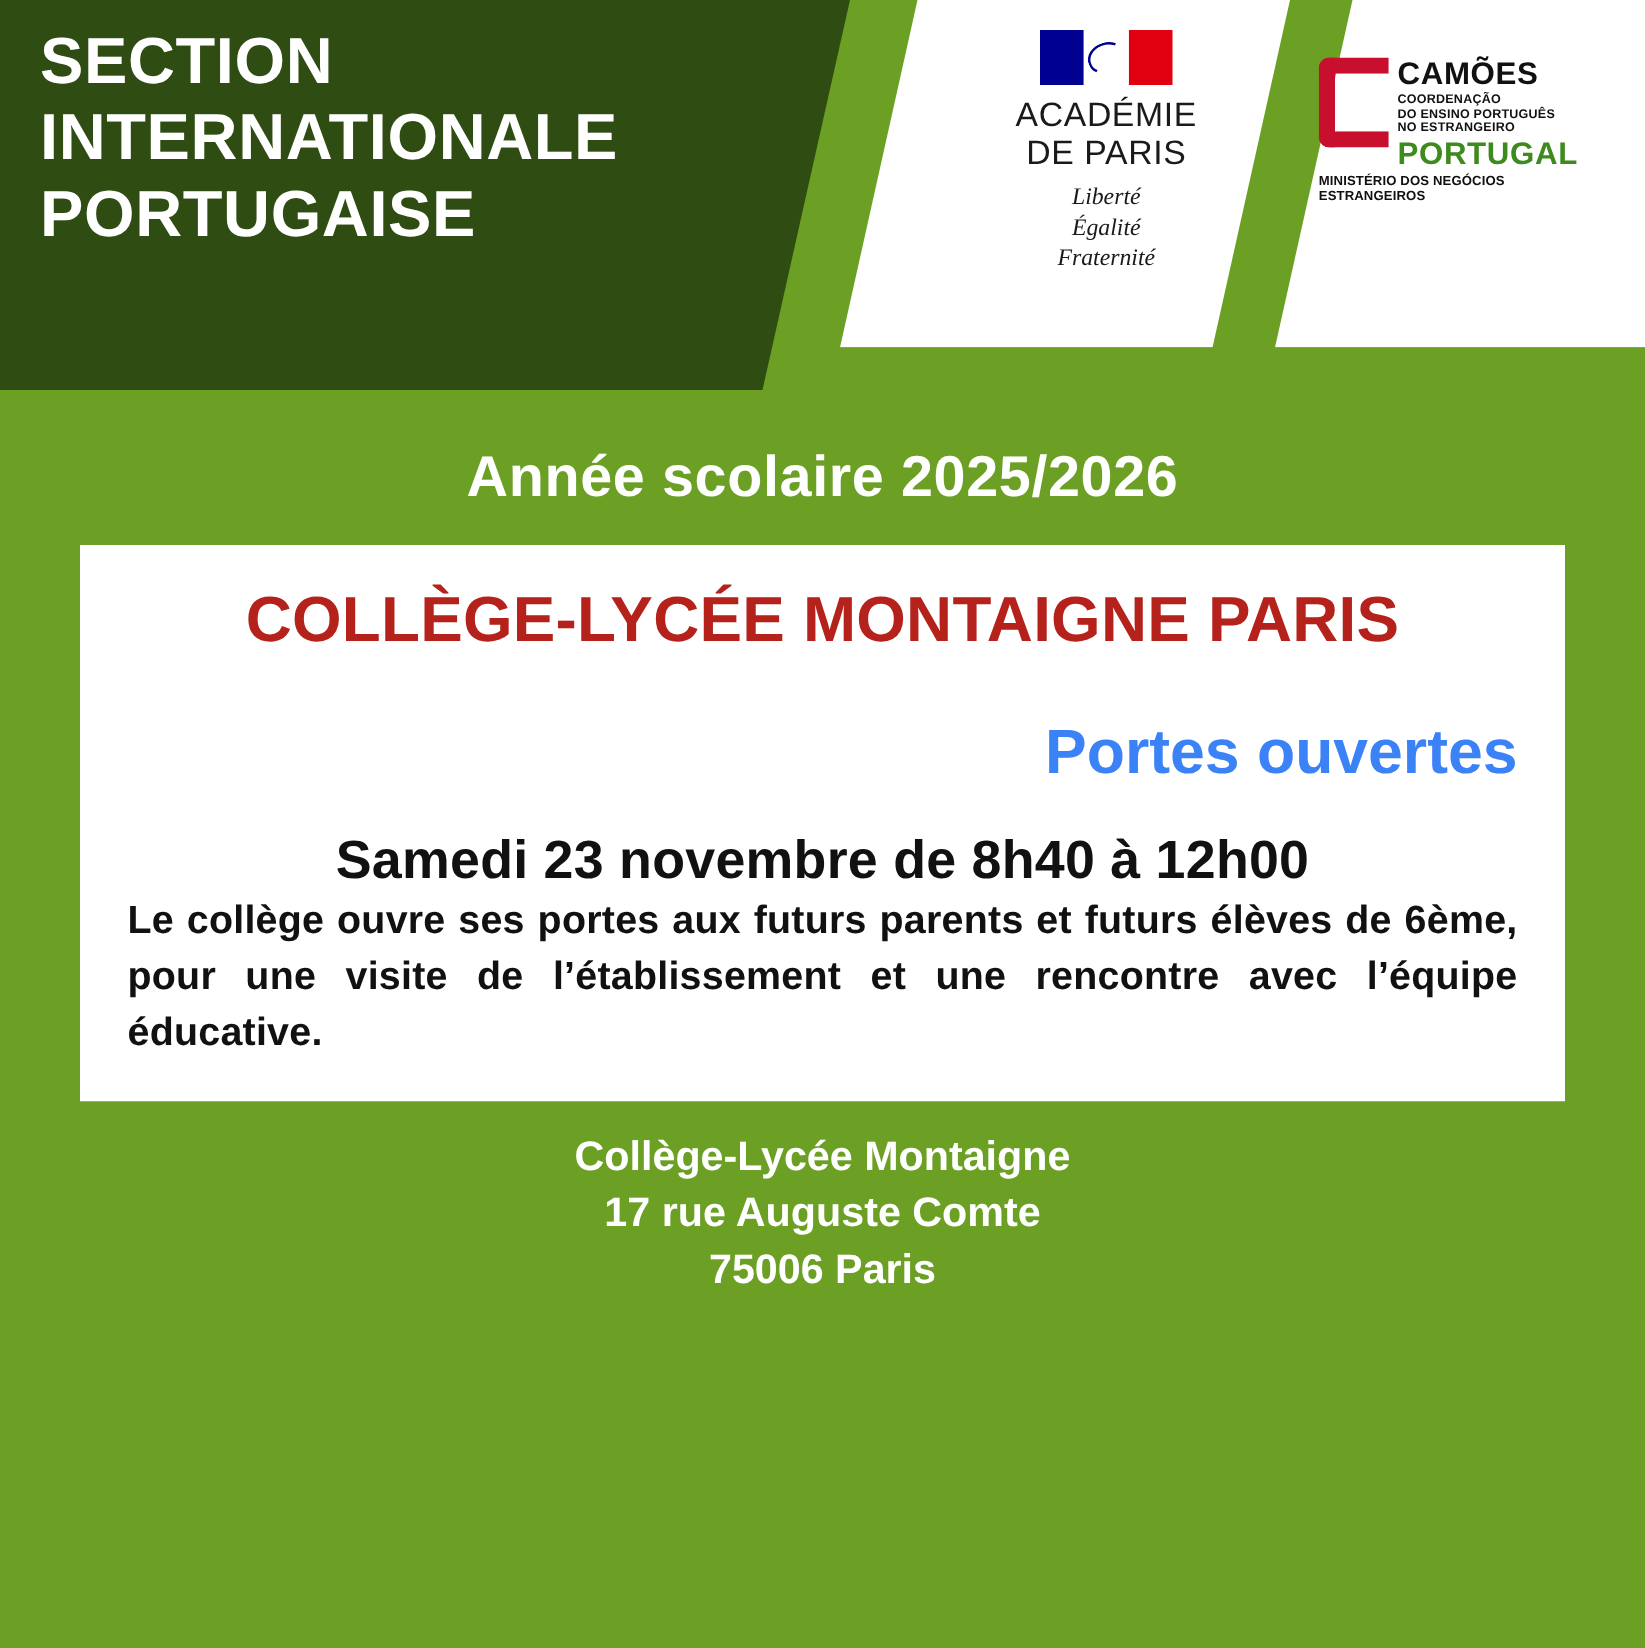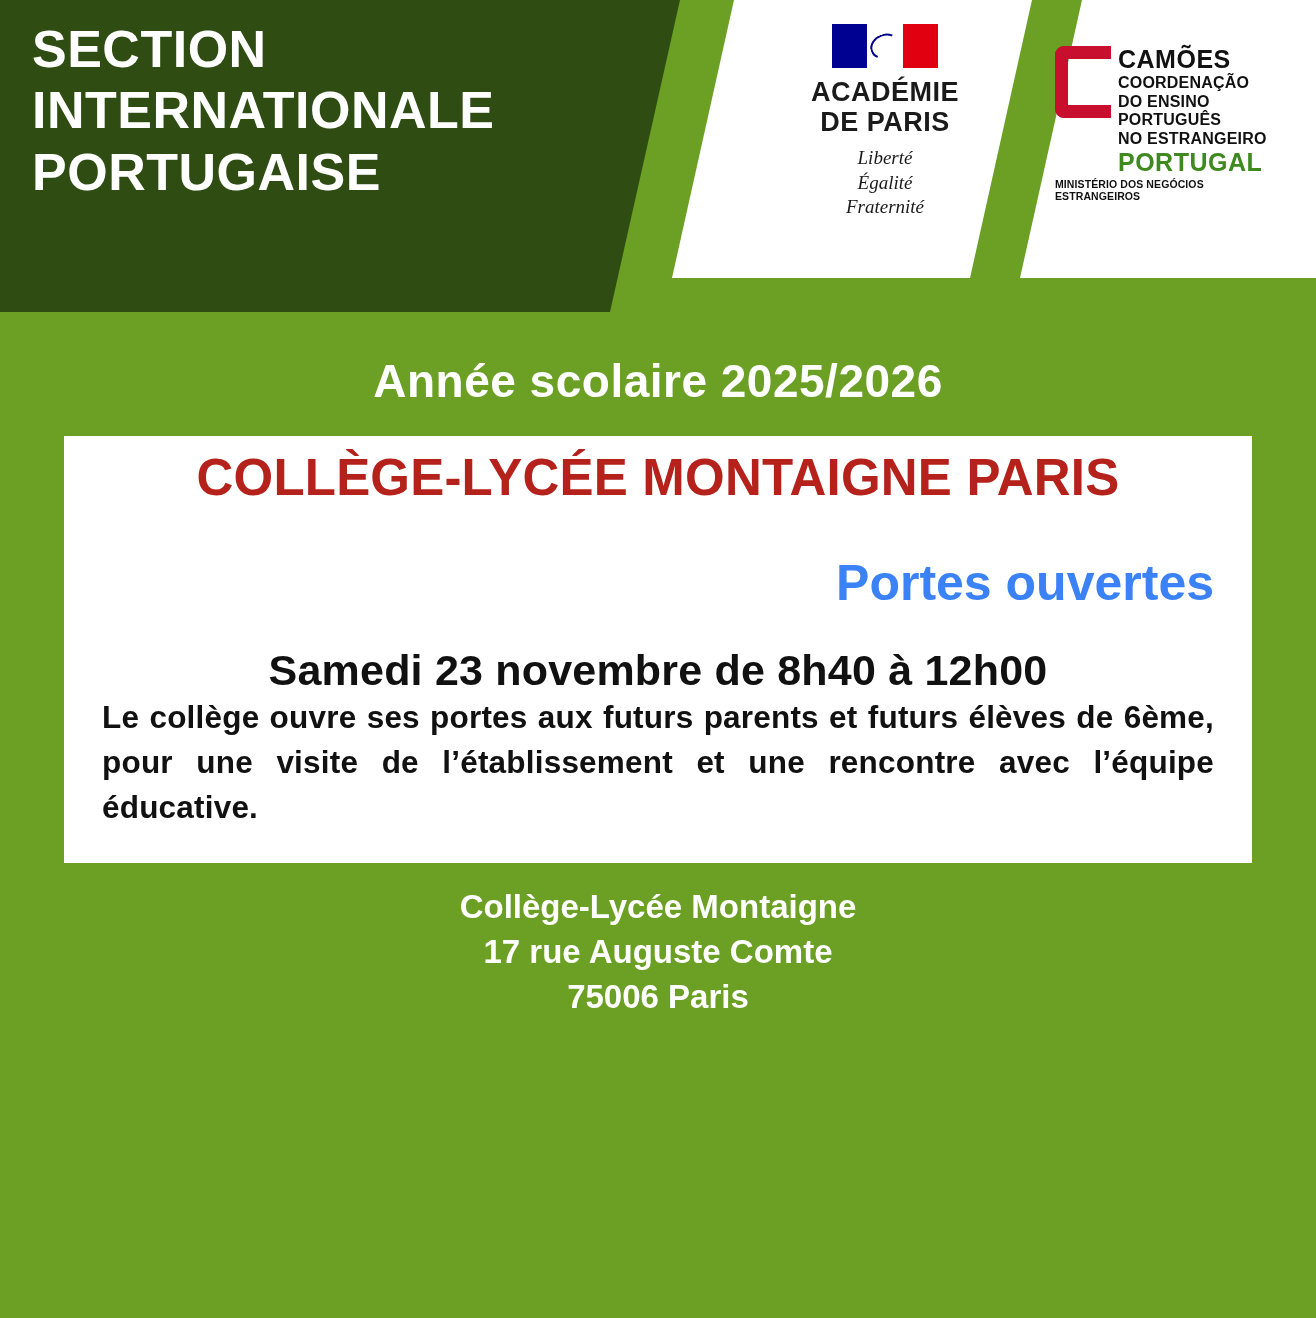--- a/index.html
+++ b/index.html
@@ -95,21 +95,21 @@
     transform: translate(-50%, -50%) rotate(-20deg);
     width: 26px;
     height: 20px;
     border-radius: 50% 50% 46% 46%;
     border: 2px solid #000091;
     border-right-color: transparent;
     border-bottom-color: transparent;
   }
   .acad-name {
     font-size: 27px;
-    font-weight: bold;
+    font-weight: normal;
     line-height: 1.1;
     letter-spacing: 0.5px;
   }
   .devise {
     margin-top: 9px;
     font-family: "Liberation Serif", serif;
     font-style: italic;
     font-size: 19px;
     line-height: 1.28;
   }
@@ -134,21 +134,21 @@
     flex: none;
   }
   .camoes-text { padding-top: 1px; }
   .camoes-title {
     font-size: 25px;
     font-weight: bold;
     letter-spacing: 0.5px;
     line-height: 1;
   }
   .camoes-sub {
-    font-size: 16px;
+    font-size: 10px;
     font-weight: bold;
     line-height: 1.16;
     letter-spacing: 0.2px;
     margin-top: 2px;
   }
   .camoes-portugal {
     font-size: 25px;
     font-weight: bold;
     color: #3e8a1e;
     letter-spacing: 0.5px;
@@ -168,21 +168,21 @@
     text-align: center;
     color: #ffffff;
     font-size: 46px;
     font-weight: bold;
     letter-spacing: 0.5px;
   }
 
   .white-card {
     margin: 28px 64px 0 64px;
     background: #ffffff;
-    padding: 12px 38px 34px 38px;
+    padding: 30px 38px 34px 38px;
     box-sizing: border-box;
   }
   .card-school {
     color: #b5221c;
     font-size: 51px;
     font-weight: bold;
     text-align: center;
     line-height: 1.18;
     letter-spacing: 0.2px;
   }

